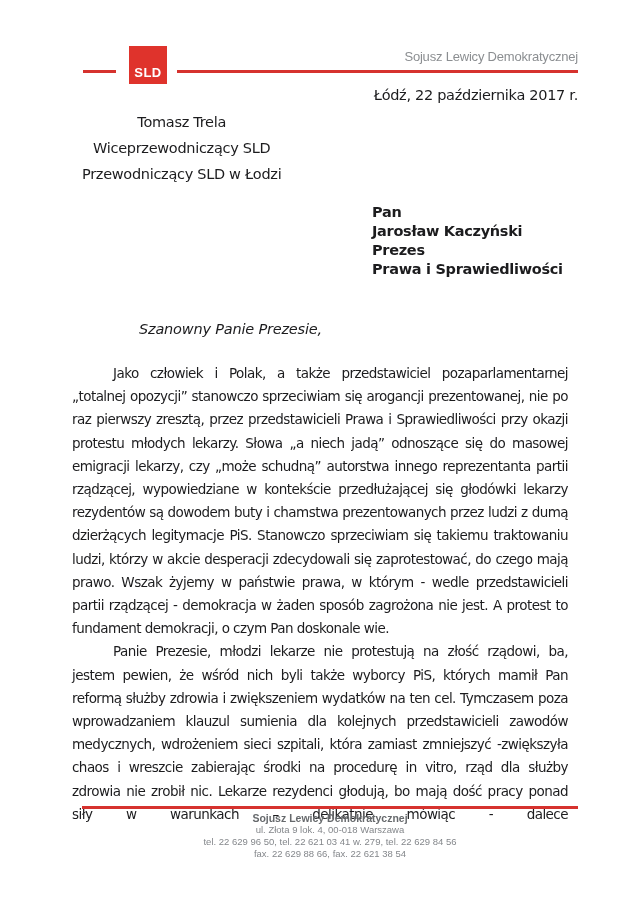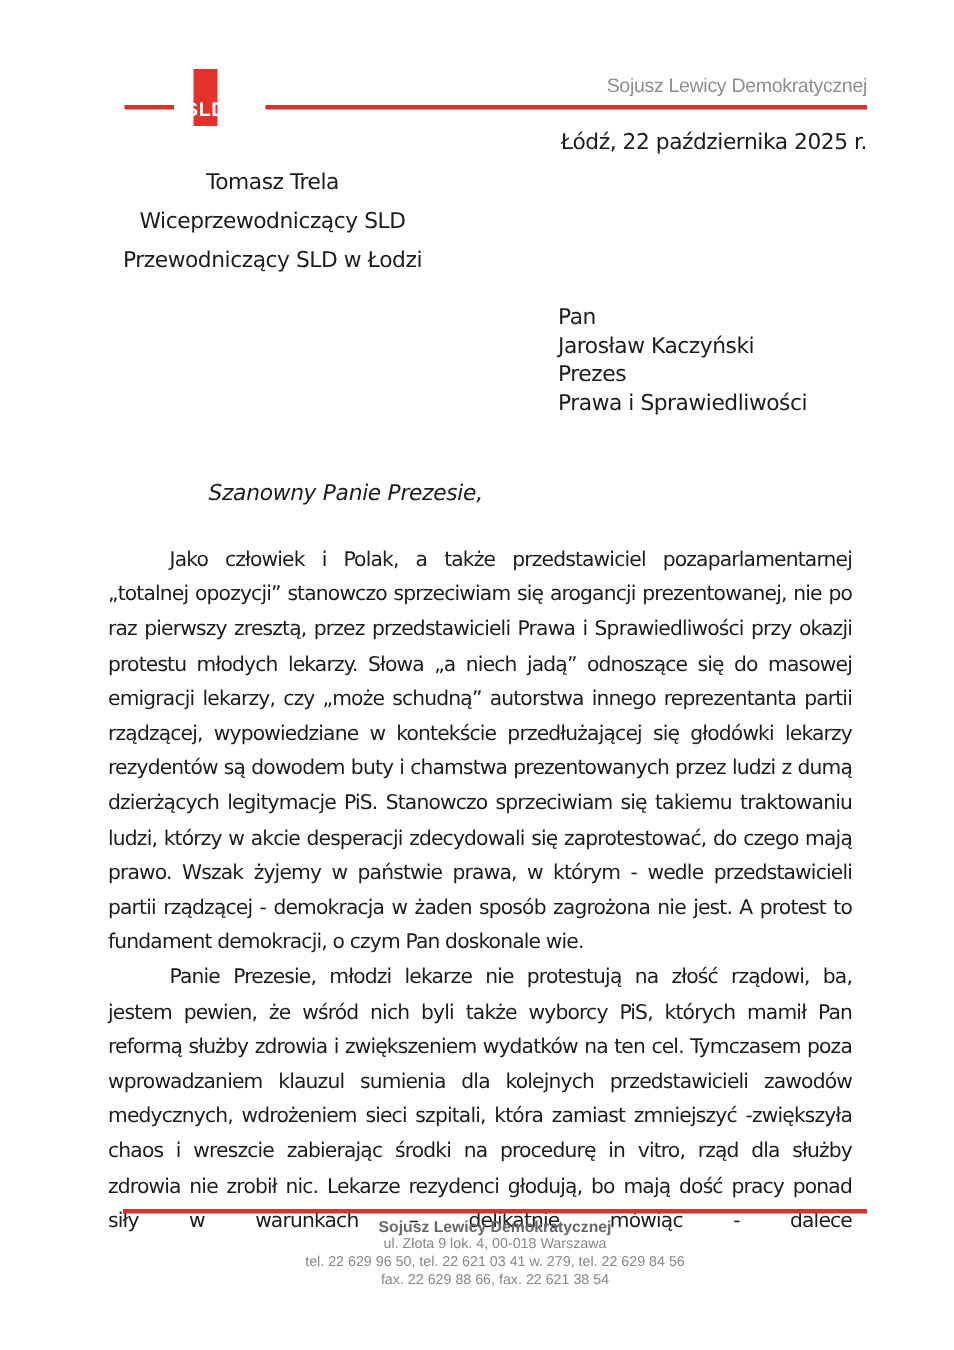--- a/index.html
+++ b/index.html
@@ -16,21 +16,21 @@
     width:636px;height:900px;
     background:#ffffff;
     font-family:"DejaVu Sans","Liberation Sans",sans-serif;
     color:var(--text);
     overflow:hidden;
   }
   
   .lh-dash{position:absolute;left:83px;top:70px;width:33px;height:3px;background:var(--accent-red);}
   .lh-rule{position:absolute;left:177px;top:70px;width:401px;height:3px;background:var(--accent-red);}
   .logo{
-    position:absolute;left:129px;top:46px;width:16px;height:38px;
+    position:absolute;left:129px;top:46px;width:38px;height:38px;
     background:var(--logo-red);
     display:flex;align-items:flex-end;justify-content:center;
   }
   .logo span{
     color:#ffffff;font-weight:bold;font-size:13px;letter-spacing:0.5px;
     line-height:1;padding-bottom:5px;
     font-family:"Liberation Sans",sans-serif;
   }
   .org-name{
     position:absolute;right:58px;top:49px;
@@ -41,21 +41,21 @@
     position:absolute;right:58px;top:87px;
     font-size:14.5px;letter-spacing:-0.3px;
   }
   
   .sender{
     position:absolute;left:82px;top:109px;
     font-size:14.5px;line-height:26px;letter-spacing:-0.3px;text-align:center;
   }
   .recipient{
     position:absolute;left:372px;top:203px;
-    font-size:14.5px;line-height:19px;font-weight:normal;letter-spacing:-0.3px;
+    font-size:14.5px;line-height:19px;font-weight:bold;letter-spacing:-0.3px;
   }
   .salutation{
     position:absolute;left:123px;top:321px;
     font-size:14.5px;font-style:italic;letter-spacing:-0.2px;margin-left:16px;
   }
   
   .letter-body{
     position:absolute;left:72px;top:362px;width:496px;
     font-size:13.5px;line-height:23.2px;letter-spacing:-0.55px;
     text-align:justify;
@@ -77,21 +77,21 @@
 
 <div class="page">
 
   <div class="lh-dash"></div>
   <div class="logo">
     <span>SLD</span>
   </div>
   <div class="lh-rule"></div>
   <div class="org-name">Sojusz Lewicy Demokratycznej</div>
 
-  <div class="date-line">Łódź, 22 października 2025 r.</div>
+  <div class="date-line">Łódź, 22 października 2017 r.</div>
 
   <div class="sender">
     <div>Tomasz Trela</div>
     <div>Wiceprzewodniczący SLD</div>
     <div>Przewodniczący SLD w Łodzi</div>
   </div>
 
   <div class="recipient">
     <div>Pan</div>
     <div>Jarosław Kaczyński</div>

